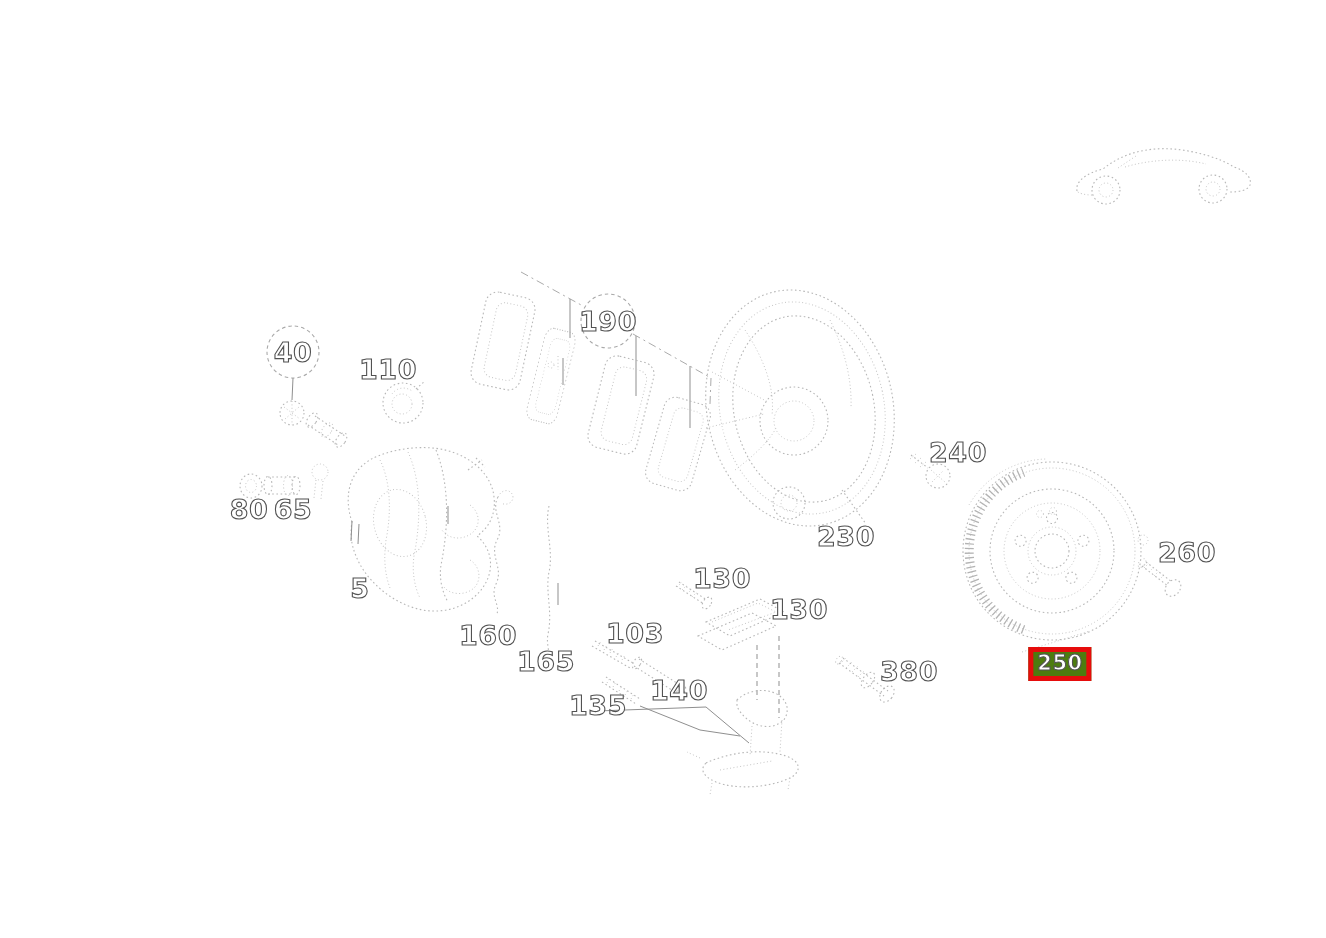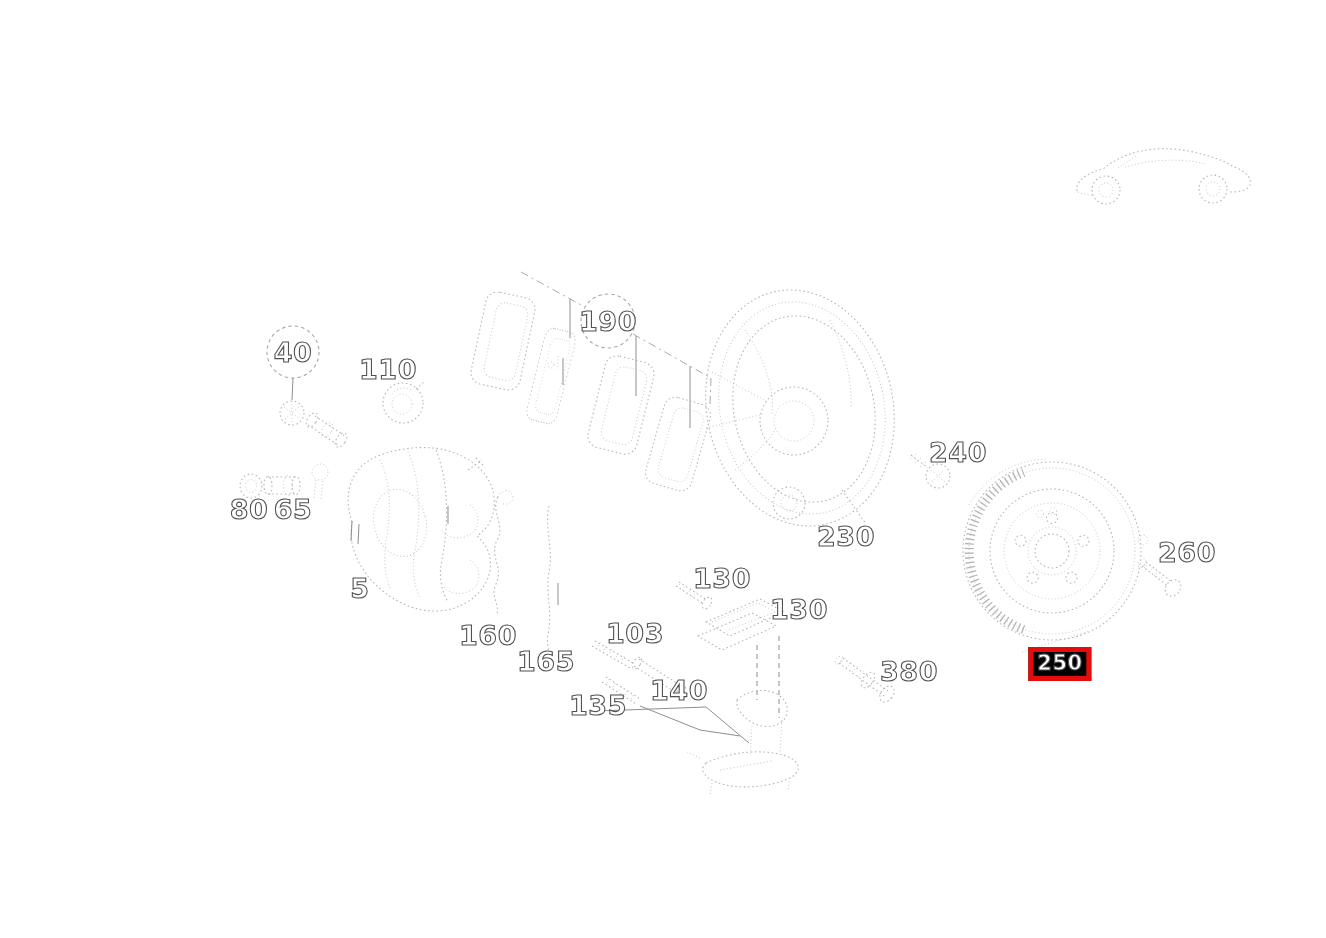--- a/index.html
+++ b/index.html
@@ -16,21 +16,21 @@
   .hatch{fill:none;stroke:#b3b3b3;stroke-width:9;stroke-dasharray:1.3 3.4;}
 
   
   .lbl{position:absolute;transform:translate(-50%,-50%);
        font-size:27px;font-weight:700;letter-spacing:0.5px;line-height:1;
        color:#6a6a6a;white-space:nowrap;user-select:none;cursor:pointer;}
   @supports (-webkit-text-stroke:1px #000){
     .lbl{color:#ffffff;-webkit-text-stroke:1.1px #525252;}
   }
   .hl-box{position:absolute;transform:translate(-50%,-50%);
-          border:5px solid #e60c0c;background:#000000;padding:1px 4px 2px 4px;cursor:pointer;}
+          border:5px solid #e60c0c;background:#4d7c0f;padding:1px 4px 2px 4px;cursor:pointer;}
   .hl-box .lbl{position:static;transform:none;display:block;font-size:21px;}
 </style>
 </head>
 <body>
 
 <div class="stage">
 
   <svg width="1326" height="938" viewBox="0 0 1326 938">
 
     <defs>

